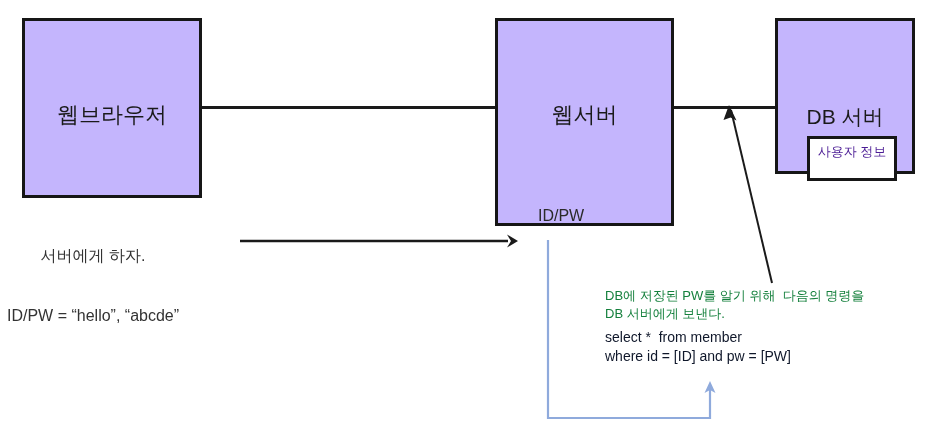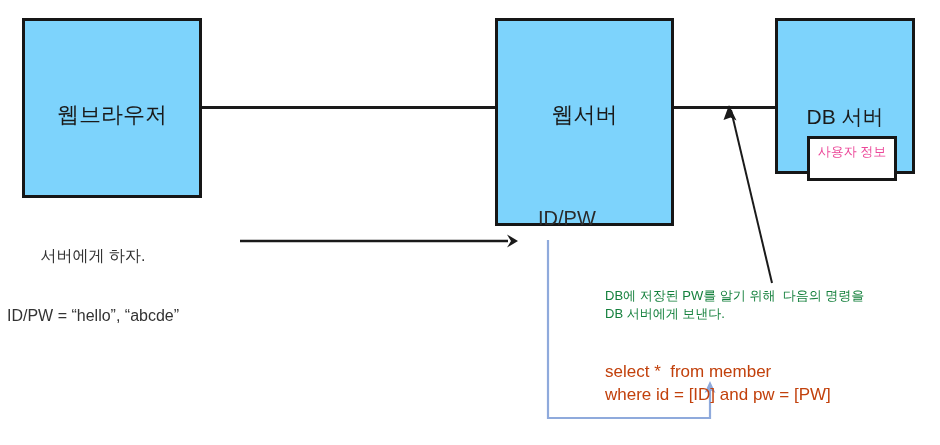--- a/index.html
+++ b/index.html
@@ -13,21 +13,21 @@
   #canvas {
     position: relative;
     width: 940px;
     height: 445px;
     background: #ffffff;
     overflow: hidden;
   }
   .node-box {
     position: absolute;
     border: 3px solid #161616;
-    background: #7dd3fc;
+    background: #c4b5fd;
     box-sizing: border-box;
   }
   .node-label {
     position: absolute;
     left: 0;
     right: 0;
     text-align: center;
     color: #1a1a1a;
     font-size: 22px;
     line-height: 1.1;
@@ -52,21 +52,21 @@
     background: #ffffff;
     box-sizing: border-box;
   }
   #userinfo-label {
     position: absolute;
     left: 0; right: 0;
     top: 4px;
     text-align: center;
     font-size: 13px;
     line-height: 1.35;
-    color: #ec4899;
+    color: #4c1d95;
   }
 
   
   .hline {
     position: absolute;
     height: 0;
     border-top: 3px solid #1a1a1a;
   }
   #link-browser-web { left: 200px; top: 106px; width: 297px; }
   #link-web-db { left: 672px; top: 106px; width: 105px; }
@@ -88,36 +88,36 @@
     display: block;
     text-align: center;
   }
   #caption-login .line2 {
     display: block;
     text-align: center;
   }
   #label-idpw {
     left: 538px;
     top: 206px;
-    font-size: 20px;
+    font-size: 16px;
     color: #2a2a2a;
   }
   #note-db {
     left: 605px;
     top: 287px;
     font-size: 13px;
     line-height: 1.38;
     color: #15803d;
   }
   #note-sql {
     left: 605px;
-    top: 360px;
-    font-size: 17px;
+    top: 328px;
+    font-size: 14px;
     line-height: 1.38;
-    color: #c2410c;
+    color: #0f172a;
   }
   svg.overlay {
     position: absolute;
     left: 0;
     top: 0;
     width: 940px;
     height: 445px;
     pointer-events: none;
   }
 </style>

